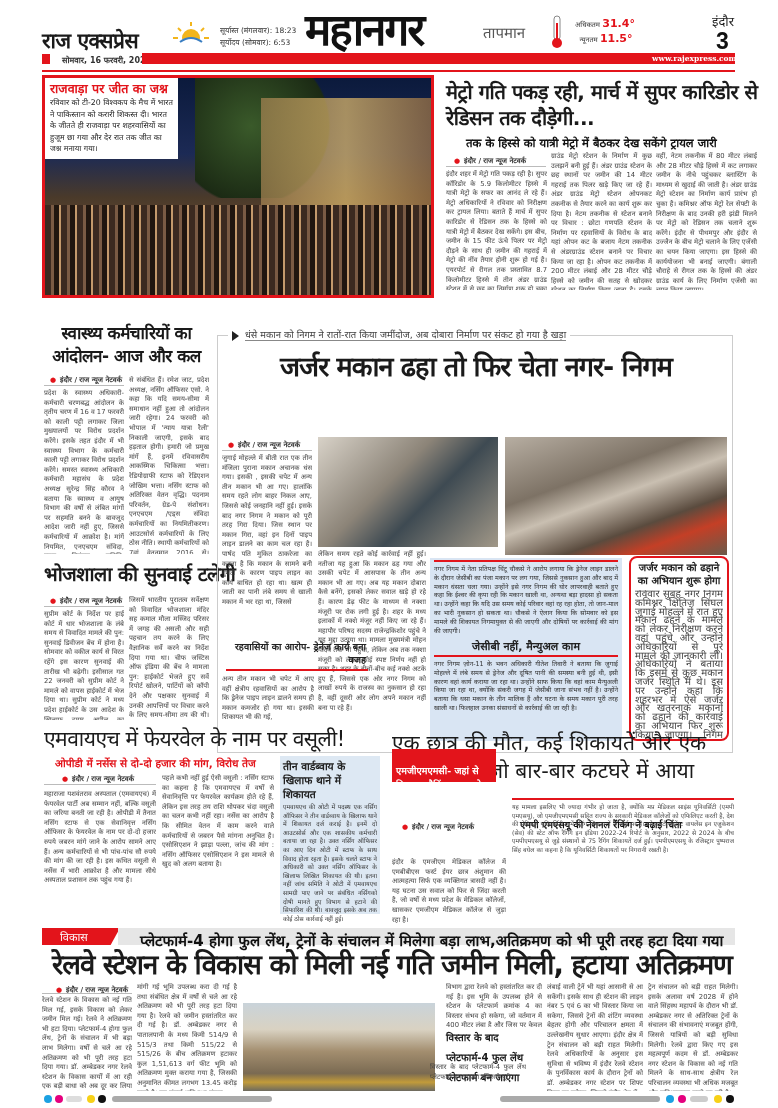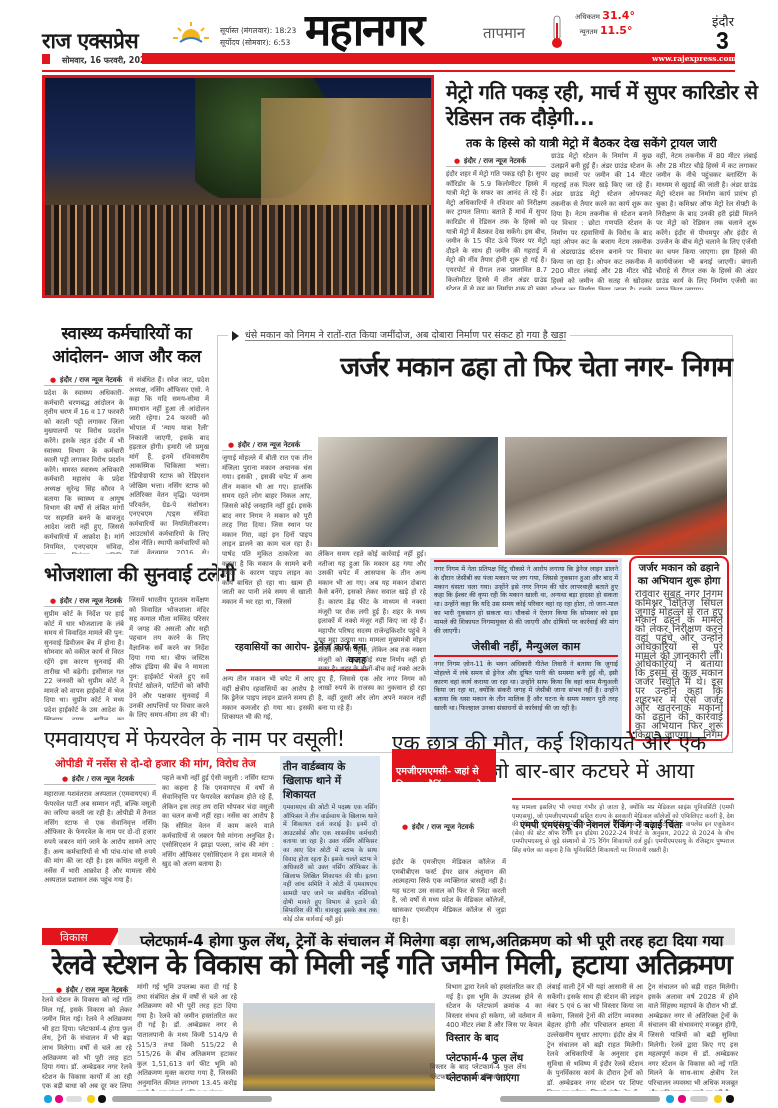--- a/index.html
+++ b/index.html
@@ -8,21 +8,21 @@
 .masthead-brand{left:42px;top:26px;font-family:"DejaVu Serif",serif;font-weight:bold;font-size:21px;color:#1a1a1a;letter-spacing:-0.5px}
 .red-sq{left:42px;top:54px;width:8px;height:10px;background:#e3141b}
 .date{left:62px;top:54px;font-size:8px;font-weight:bold;color:#333}
 .sun{left:172px;top:20px;width:38px;height:28px}
 .sunrise{left:220px;top:25px;font-size:7.5px;color:#333;line-height:12px}
 .title-main{left:305px;top:6px;font-family:"DejaVu Serif",serif;font-weight:900;font-size:44px;color:#111;letter-spacing:-2px;line-height:48px}
 .red-band{left:142px;top:53px;width:593px;height:11px;background:#e3141b}
 .url{left:652px;top:53px;font-size:7.5px;font-weight:bold;color:#fff;font-family:"DejaVu Serif",serif;line-height:11px}
 .temp-lbl{left:483px;top:22px;font-size:15px;color:#555}
 .thermo{left:550px;top:15px;width:14px;height:34px}
-.temp-vals{left:575px;top:9px;font-size:7px;color:#333;line-height:13px}
+.temp-vals{left:575px;top:17px;font-size:7px;color:#333;line-height:13px}
 .temp-vals b{color:#e3141b;font-size:11px}
 .city{left:712px;top:12px;font-size:13px;color:#222}
 .pgno{left:716px;top:28px;font-size:23px;font-weight:bold;color:#111;font-family:"Liberation Sans",sans-serif}
 .rule-top{left:42px;top:70px;width:693px;height:2px;background:#e3141b}
 .hero{left:42px;top:75px;width:392px;height:223px;border:3px solid #e3141b;background:linear-gradient(180deg,#0b1a3c 0%,#1c2a55 35%,#4a3a2a 55%,#6b4b32 75%,#2c1f17 100%);overflow:hidden}
 .hero .bldg{position:absolute;right:0;top:20px;width:170px;height:140px;background:linear-gradient(90deg,#a08050,#d8b46a,#9a7245);opacity:.75}
 .hero .tree{position:absolute;left:150px;top:0;width:140px;height:120px;background:radial-gradient(circle at 40% 40%,#3a5a2a,#1b2a14 70%,transparent 72%)}
 .hero .crowd{position:absolute;left:0;bottom:0;width:100%;height:90px;background:repeating-linear-gradient(90deg,#3b2a20 0 6px,#7a5b44 6px 9px,#20160f 9px 14px,#c49a6c 14px 16px)}
 .hero-cap{position:absolute;left:0;top:0;width:133px;background:#fff;padding:3px 5px 4px 5px}
 .hero-cap h3{color:#e3141b;font-size:12.5px;font-weight:bold;line-height:16px}
@@ -32,21 +32,21 @@
 .byline{font-size:7px;color:#333;font-weight:bold}
 .byline:before{content:"●";color:#e3141b;margin-right:4px;font-size:7px}
 .col{font-size:6.8px;line-height:9.6px;color:#444;text-align:justify;overflow:hidden}
 .hrule{height:1px;background:#bbb}
 .health-h{left:44px;top:322px;width:165px;font-size:17px;font-weight:bold;color:#1a1a1a;line-height:23px;text-align:center;letter-spacing:-0.5px}
 .bhoj-h{left:44px;top:560px;width:338px;font-size:19.5px;font-weight:bold;color:#1a1a1a;letter-spacing:-0.5px}
 .big-box{left:217px;top:335px;width:516px;height:418px;border:1px solid #ccc}
 .kicker{left:228px;top:328px;font-size:9.5px;color:#444;background:#fff;padding:0 4px}
 .kicker .tri{display:inline-block;width:0;height:0;border-left:7px solid #222;border-top:5px solid transparent;border-bottom:5px solid transparent;margin-right:6px;vertical-align:middle}
 .kicker .txt{border-bottom:1px solid #888}
-.jarjar-h{left:220px;top:348px;width:512px;font-size:27px;font-weight:bold;color:#1a1a1a;line-height:37px;text-align:right;letter-spacing:-1px}
+.jarjar-h{left:220px;top:348px;width:512px;font-size:27px;font-weight:bold;color:#1a1a1a;line-height:37px;text-align:center;letter-spacing:-1px}
 .photo1{left:318px;top:437px;width:180px;height:110px;background:linear-gradient(135deg,#d8d2c8,#8c8478 40%,#3e4a52 60%,#a19888)}
 .photo2{left:505px;top:437px;width:222px;height:118px;background:linear-gradient(160deg,#b7aea2,#7d7265 35%,#c9bfb1 50%,#5a4b3e 70%,#c43f26 82%,#6a5a4a)}
 .jcb-box{left:430px;top:558px;width:192px;height:183px;background:#d9e5f3}
 .jcb-box h4{font-size:11px;font-weight:bold;text-align:center;color:#222;padding-top:3px}
 .jcb-box .redline{height:2px;background:#e3141b;margin:2px 4px 3px 4px}
 .jcb-box .col{color:#333;padding:0 4px;font-size:6.4px;line-height:8.8px}
 .campaign{left:629px;top:556px;width:100px;height:185px;border:2px solid #e3141b;border-radius:8px;padding:3px 4px}
 .campaign h4{font-size:10px;font-weight:bold;color:#222;line-height:13px;text-align:center}
 .campaign .col{font-size:10px;line-height:8.8px}
 .allege{left:226px;top:640px;width:140px;font-size:9.5px;font-weight:bold;text-align:right;line-height:13px;color:#222}
@@ -106,20 +106,24 @@
 <div class="abs city">इंदौर</div>
 <div class="abs pgno">3</div>
 <div class="abs red-band"></div>
 <div class="abs url">www.rajexpress.com</div>
 <div class="abs rule-top"></div>
 
 <div class="abs hero">
   <div class="tree"></div>
   <div class="bldg"></div>
   <div class="crowd"></div>
+  <div class="hero-cap">
+    <h3>राजवाड़ा पर जीत का जश्न</h3>
+    <p>रविवार को टी-20 विश्वकप के मैच में भारत ने पाकिस्तान को करारी शिकस्त दी। भारत के जीतते ही राजवाड़ा पर शहरवासियों का हुजूम छा गया और देर रात तक जीत का जश्न मनाया गया।</p>
+  </div>
 </div>
 
 <div class="abs metro-h">मेट्रो गति पकड़ रही, मार्च में सुपर कारिडोर से रेडिसन तक दौड़ेगी...</div>
 <div class="abs metro-sub">तक के हिस्से को यात्री मेट्रो में बैठकर देख सकेंगे ट्रायल जारी</div>
 <div class="abs byline" style="left:454px;top:156px">इंदौर / राज न्यूज नेटवर्क</div>
 <div class="abs hrule" style="left:446px;top:166px;width:100px"></div>
 <div class="abs col" style="left:446px;top:170px;width:101px;height:120px">इंदौर शहर में मेट्रो गति पकड़ रही है। सुपर कॉरिडोर के 5.9 किलोमीटर हिस्से में यात्री मेट्रो के सफर का आनंद ले रहे हैं। मेट्रो अधिकारियों ने रविवार को निरीक्षण कर ट्रायल लिया। बताते हैं मार्च में सुपर कारिडोर से रेडिसन तक के हिस्से को यात्री मेट्रो में बैठकर देख सकेंगे। इस बीच, जमीन के 15 फीट ऊंचे पिलर पर मेट्रो दौड़ने के साथ ही जमीन की गहराई में मेट्रो की नींव तैयार होनी शुरू हो गई है। एयरपोर्ट से रीगल तक प्रस्तावित 8.7 किलोमीटर हिस्से में तीन अंडर ग्राउंड स्टेशन में से छह का निर्माण शुरू हो चुका है, लेकिन छोटा गणपति पर अंडर</div>
 <div class="abs col" style="left:551px;top:152px;width:101px;height:138px">ग्राउंड मेट्रो स्टेशन के निर्माण में कुछ उलझनें बनी हुई हैं। अंडर ग्राउंड स्टेशन के छह स्थानों पर जमीन की 14 मीटर गहराई तक पिलर खड़े किए जा रहे हैं। अंडर ग्राउंड मेट्रो स्टेशन ओपनकट तकनीक से तैयार करने का कार्य शुरू कर दिया है। नेटम तकनीक से स्टेशन बनाने पर विचार : छोटा गणपति स्टेशन के निर्माण पर रहवासियों के विरोध के बाद यहां ओपन कट के बजाय नेटम तकनीक से अंडरग्राउंड स्टेशन बनाने पर विचार किया जा रहा है। ओपन कट तकनीक में 200 मीटर लंबाई और 28 मीटर चौड़े हिस्से को जमीन की सतह से खोदकर स्टेशन का निर्माण किया जाता है। इसके पहले जमीन के नीचे पिलर तैयार किए जाते हैं।</div>
 <div class="abs col" style="left:656px;top:152px;width:101px;height:138px">वहीं, नेटम तकनीक में 80 मीटर लंबाई और 28 मीटर चौड़े हिस्से में कट लगाकर जमीन के नीचे पहुंचकर ब्लास्टिंग के माध्यम से खुदाई की जाती है। अंडर ग्राउंड मेट्रो स्टेशन का निर्माण कार्य प्रारंभ हो चुका है। कमिश्नर ऑफ मेट्रो रेल सेफ्टी के निरीक्षण के बाद उनकी हरी झंडी मिलने पर मेट्रो को रेडिसन तक चलाने शुरू करेंगे। इंदौर से पीथमपुर और इंदौर से उज्जैन के बीच मेट्रो चलाने के लिए एजेंसी का चयन किया जाएगा। इस हिस्से की कार्ययोजना भी बनाई जाएगी। बंगाली चौराहे से रीगल तक के हिस्से की अंडर ग्राउंड कार्य के लिए निर्माण एजेंसी का चयन किया जाएगा।</div>
 

